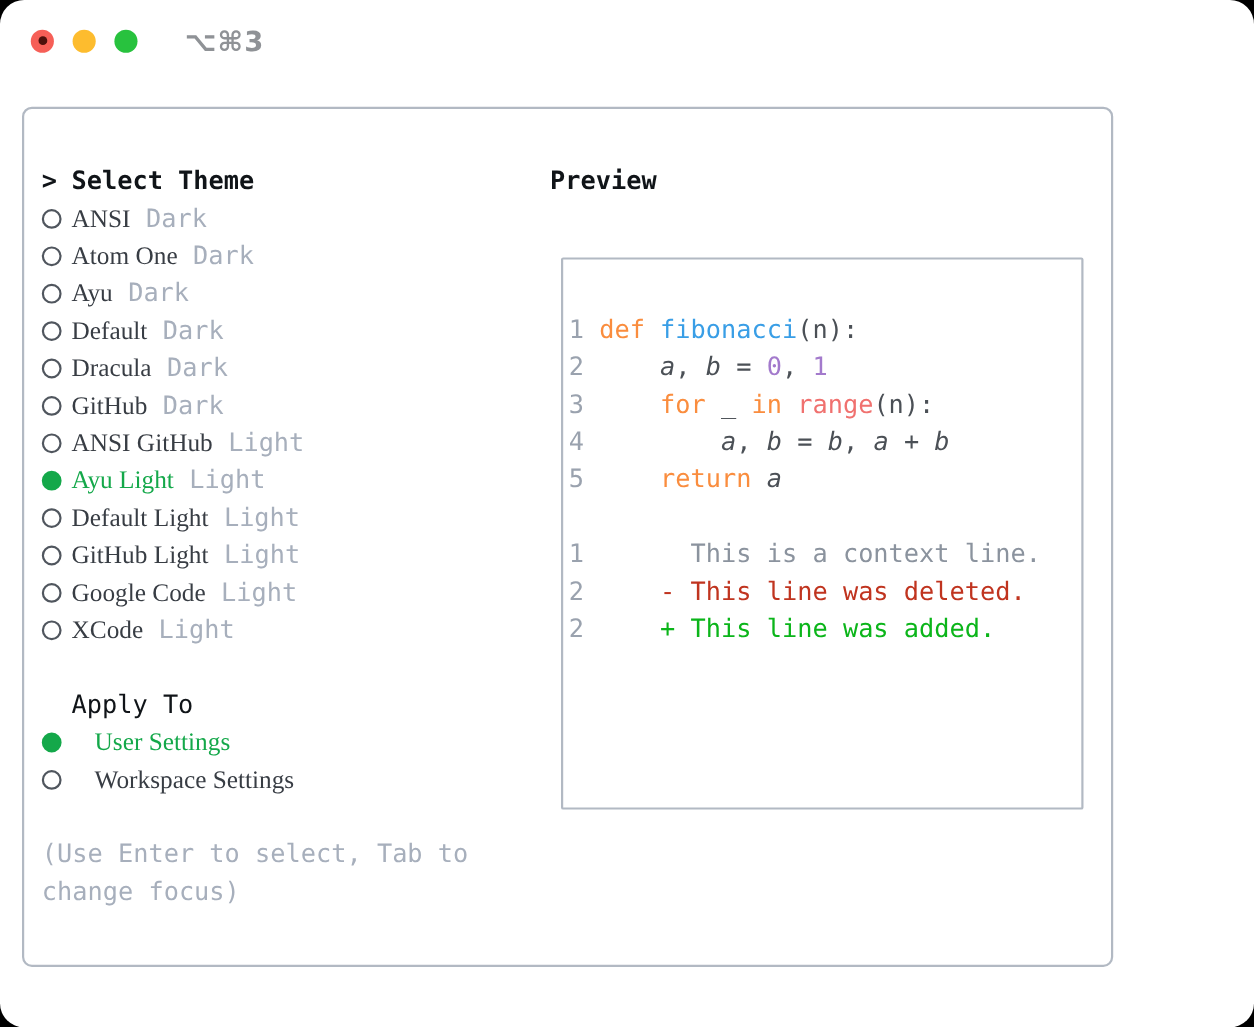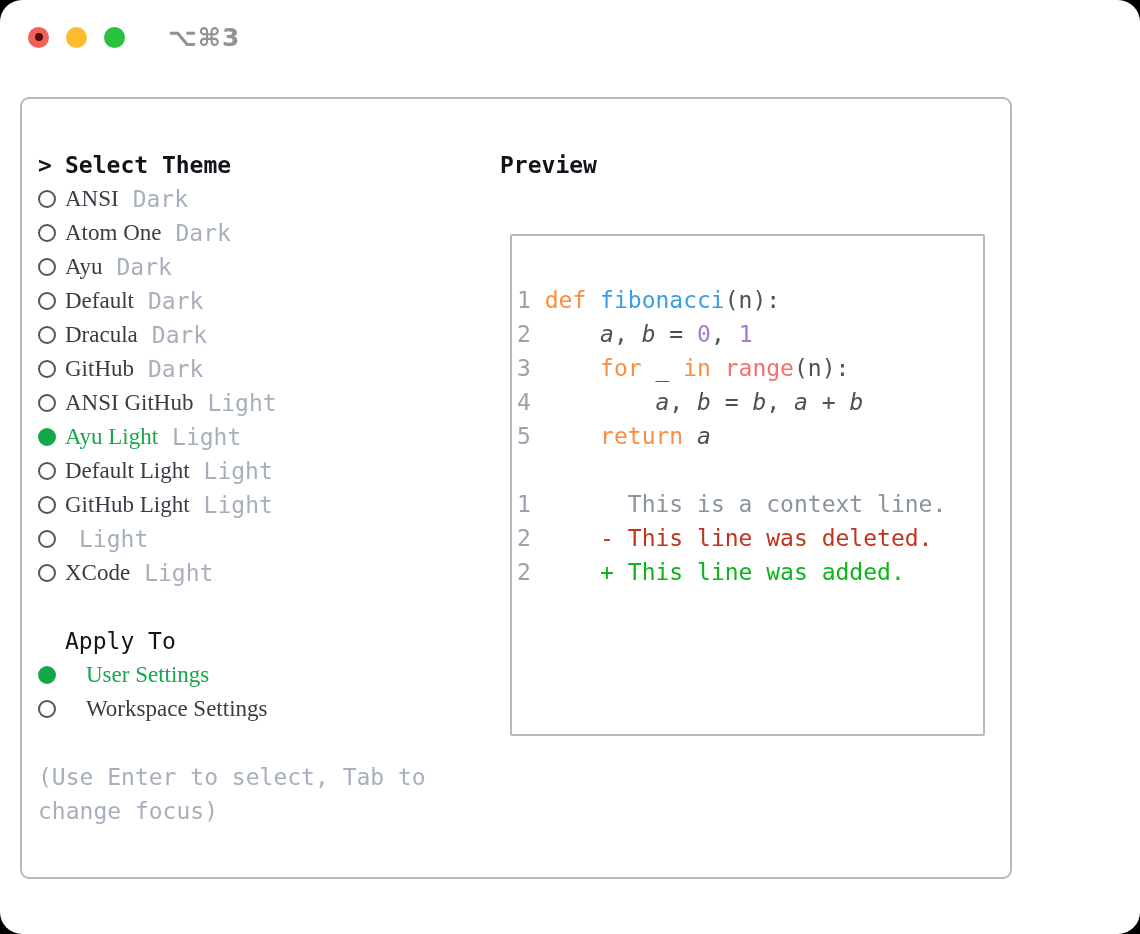--- a/index.html
+++ b/index.html
@@ -149,20 +149,21 @@
             <span class="marker">
               <span class="dot"></span>
             </span>
             <span class="name">GitHub Light</span>
             <span class="variant">Light</span>
           </div>
           <div class="row theme-row">
             <span class="marker">
               <span class="dot"></span>
             </span>
+            <span class="name">Google Code</span>
             <span class="variant">Light</span>
           </div>
           <div class="row theme-row">
             <span class="marker">
               <span class="dot"></span>
             </span>
             <span class="name">XCode</span>
             <span class="variant">Light</span>
           </div>
         </div>

